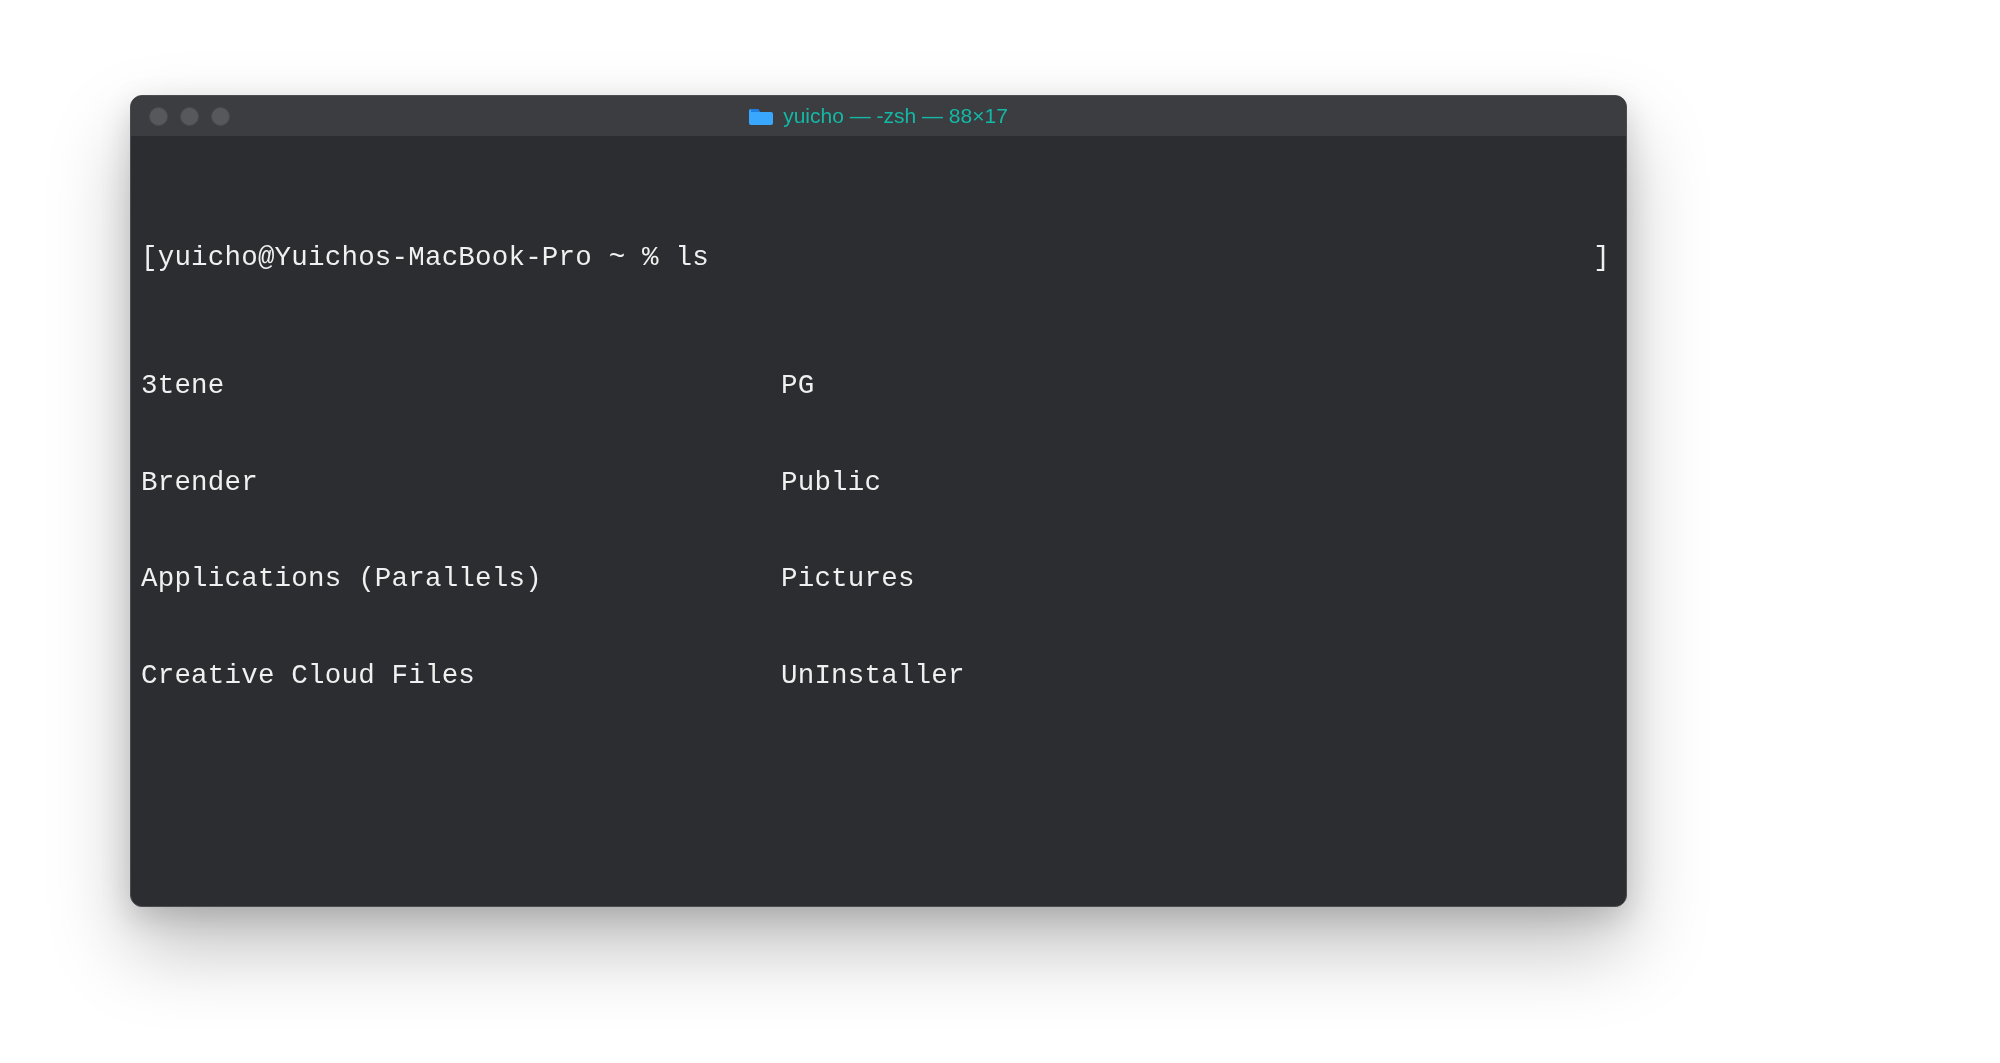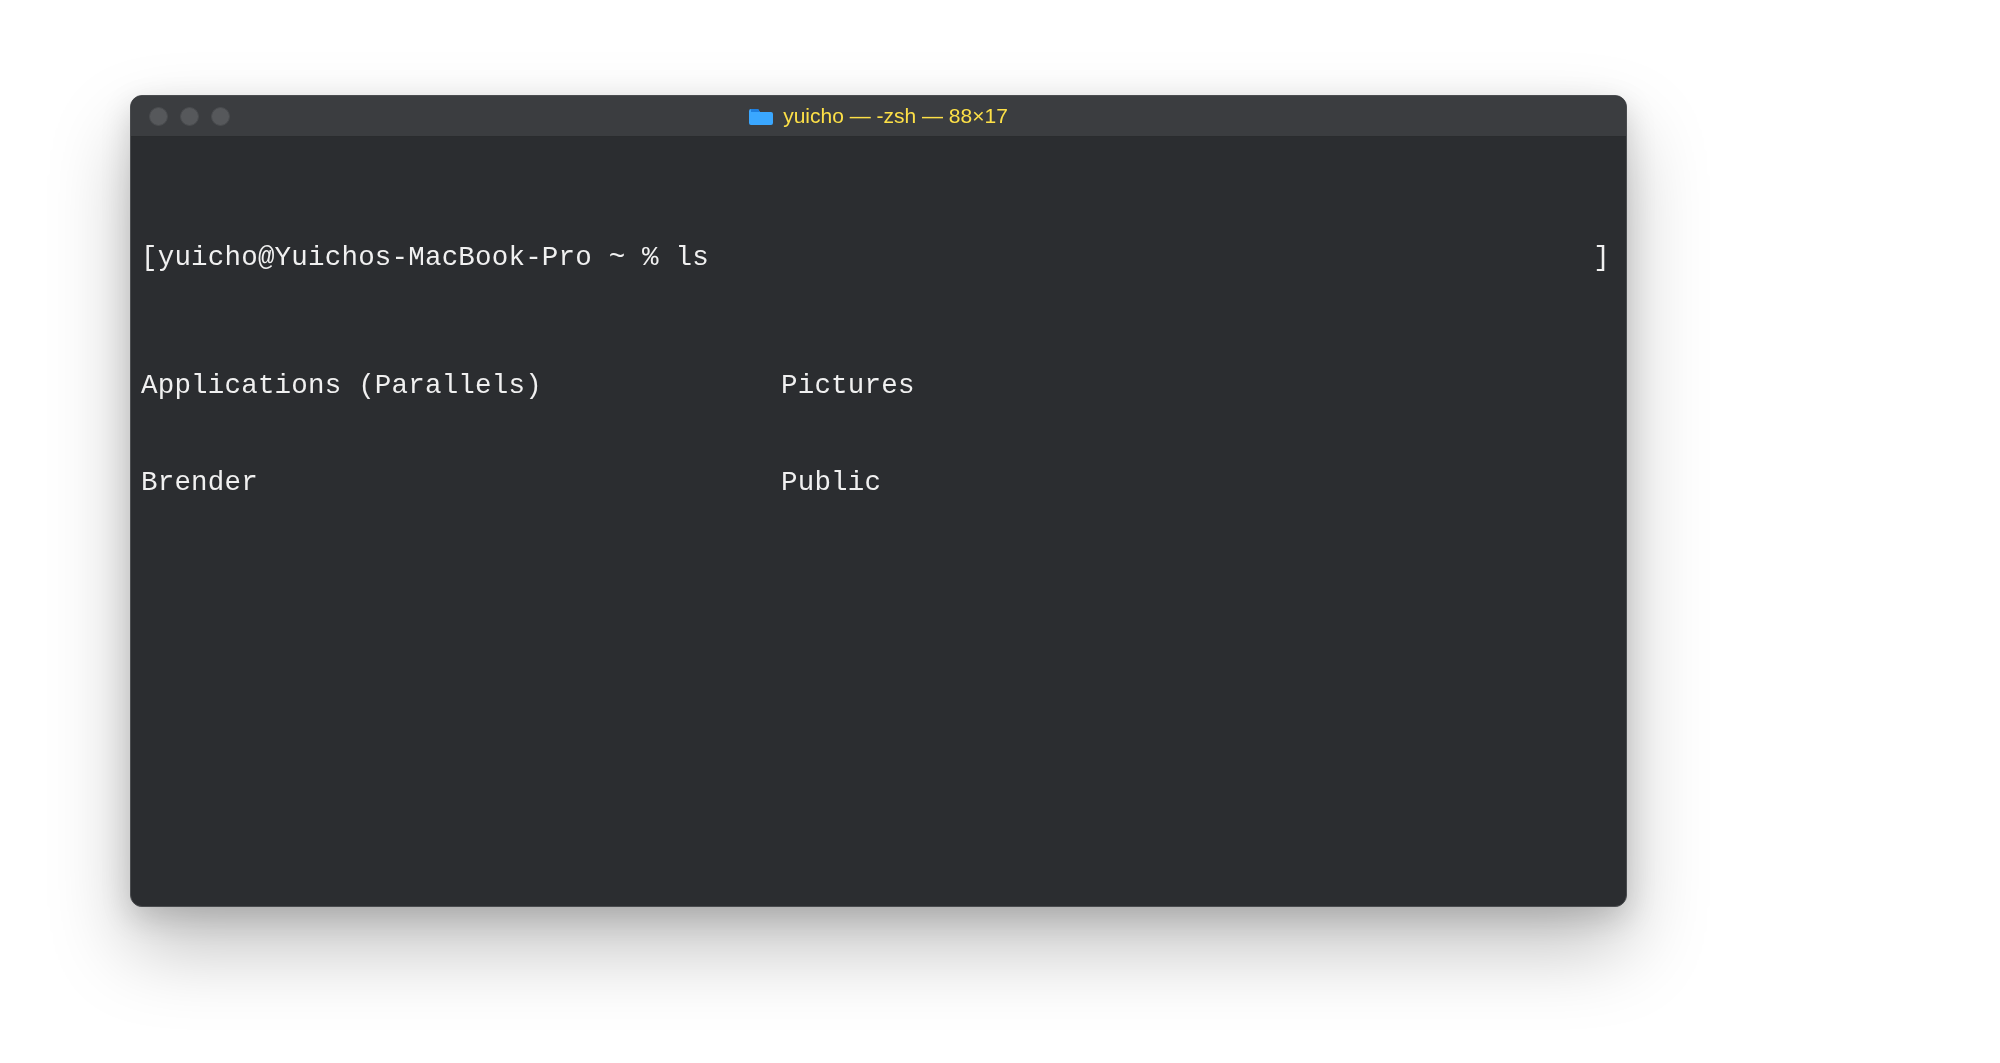--- a/index.html
+++ b/index.html
@@ -40,21 +40,21 @@
     height: 17px;
     border-radius: 50%;
     background: #56585b;
     border: 1px solid #4a4c4f;
   }
   .title-center {
     position: absolute;
     left: 0;
     right: 0;
     text-align: center;
-    color: #fde047;
+    color: #14b8a6;
     font-family: -apple-system, "Helvetica Neue", Arial, sans-serif;
     font-size: 21px;
     display: flex;
     align-items: center;
     justify-content: center;
     gap: 10px;
     pointer-events: none;
     font-weight: 500;
   }
   .folder-icon {
@@ -105,22 +105,24 @@
         </svg>
       </span>
       <span>yuicho — -zsh — 88×17</span>
     </div>
   </div>
 
   <div class="terminal-body">
 
     <div class="prompt-line"><span>[</span><span>yuicho@Yuichos-MacBook-Pro ~ % </span><span>ls</span><span class="right-bracket">]</span></div>
 
+    <div class="row"><span class="col col1">3tene</span><span class="col col2">PG</span></div>
+    <div class="row"><span class="col col1">Brender</span><span class="col col2">Public</span></div>
     <div class="row"><span class="col col1">Applications (Parallels)</span><span class="col col2">Pictures</span></div>
-    <div class="row"><span class="col col1">Brender</span><span class="col col2">Public</span></div>
+    <div class="row"><span class="col col1">Creative Cloud Files</span><span class="col col2">UnInstaller</span></div>
     
     
     
     
     
     
     
     
     
 

